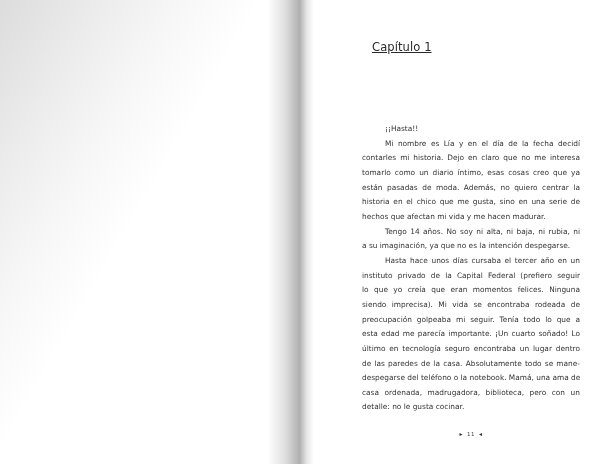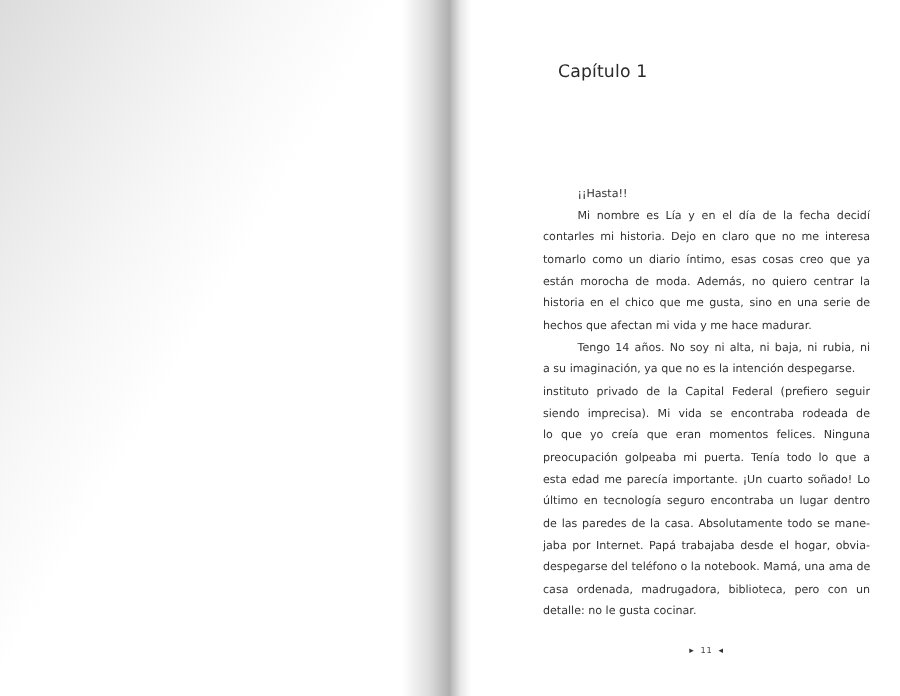--- a/index.html
+++ b/index.html
@@ -49,20 +49,21 @@
     .chapter-title {
       position: absolute;
       left: 372px;
       top: 40px;
       font-family: "DejaVu Sans", sans-serif;
       font-size: 11.5px;
       font-weight: normal;
       color: #2a2a2a;
       letter-spacing: 0.1px;
       margin: 0;
+      text-decoration: underline;
     }
     .body-text {
       position: absolute;
       left: 362px;
       top: 122px;
       width: 218px;
       font-family: "DejaVu Sans", sans-serif;
       font-size: 7.4px;
       line-height: 14.65px;
       color: #333333;
@@ -107,33 +108,33 @@
   <div class="page-left"></div>
   <div class="page-right"></div>
 
   <h1 class="chapter-title">Capítulo 1</h1>
 
   <div class="body-text" id="body-text">
       <span class="line salute">¡¡Hasta!!</span>
       <span class="line indent">Mi nombre es Lía y en el día de la fecha decidí</span>
       <span class="line">contarles mi historia. Dejo en claro que no me interesa</span>
       <span class="line">tomarlo como un diario íntimo, esas cosas creo que ya</span>
-      <span class="line">están morocha de moda. Además, no quiero centrar la</span>
+      <span class="line">están pasadas de moda. Además, no quiero centrar la</span>
       <span class="line">historia en el chico que me gusta, sino en una serie de</span>
-      <span class="line last">hechos que afectan mi vida y me hace madurar.</span>
+      <span class="line last">hechos que afectan mi vida y me hacen madurar.</span>
       <span class="line indent">Tengo 14 años. No soy ni alta, ni baja, ni rubia, ni</span>
       <span class="line last">a su imaginación, ya que no es la intención despegarse.</span>
+      <span class="line indent">Hasta hace unos días cursaba el tercer año en un</span>
       <span class="line">instituto privado de la Capital Federal (prefiero seguir</span>
+      <span class="line">lo que yo creía que eran momentos felices. Ninguna</span>
       <span class="line">siendo imprecisa). Mi vida se encontraba rodeada de</span>
-      <span class="line">lo que yo creía que eran momentos felices. Ninguna</span>
-      <span class="line">preocupación golpeaba mi puerta. Tenía todo lo que a</span>
+      <span class="line">preocupación golpeaba mi seguir. Tenía todo lo que a</span>
       <span class="line">esta edad me parecía importante. ¡Un cuarto soñado! Lo</span>
       <span class="line">último en tecnología seguro encontraba un lugar dentro</span>
       <span class="line">de las paredes de la casa. Absolutamente todo se mane-</span>
-      <span class="line">jaba por Internet. Papá trabajaba desde el hogar, obvia-</span>
       <span class="line">despegarse del teléfono o la notebook. Mamá, una ama de</span>
       <span class="line">casa ordenada, madrugadora, biblioteca, pero con un</span>
       <span class="line last">detalle: no le gusta cocinar.</span>
     </div>
 
   <div class="page-number">
     <span class="arrow">▸</span><span>11</span><span class="arrow">◂</span>
   </div>
 </div>
 

